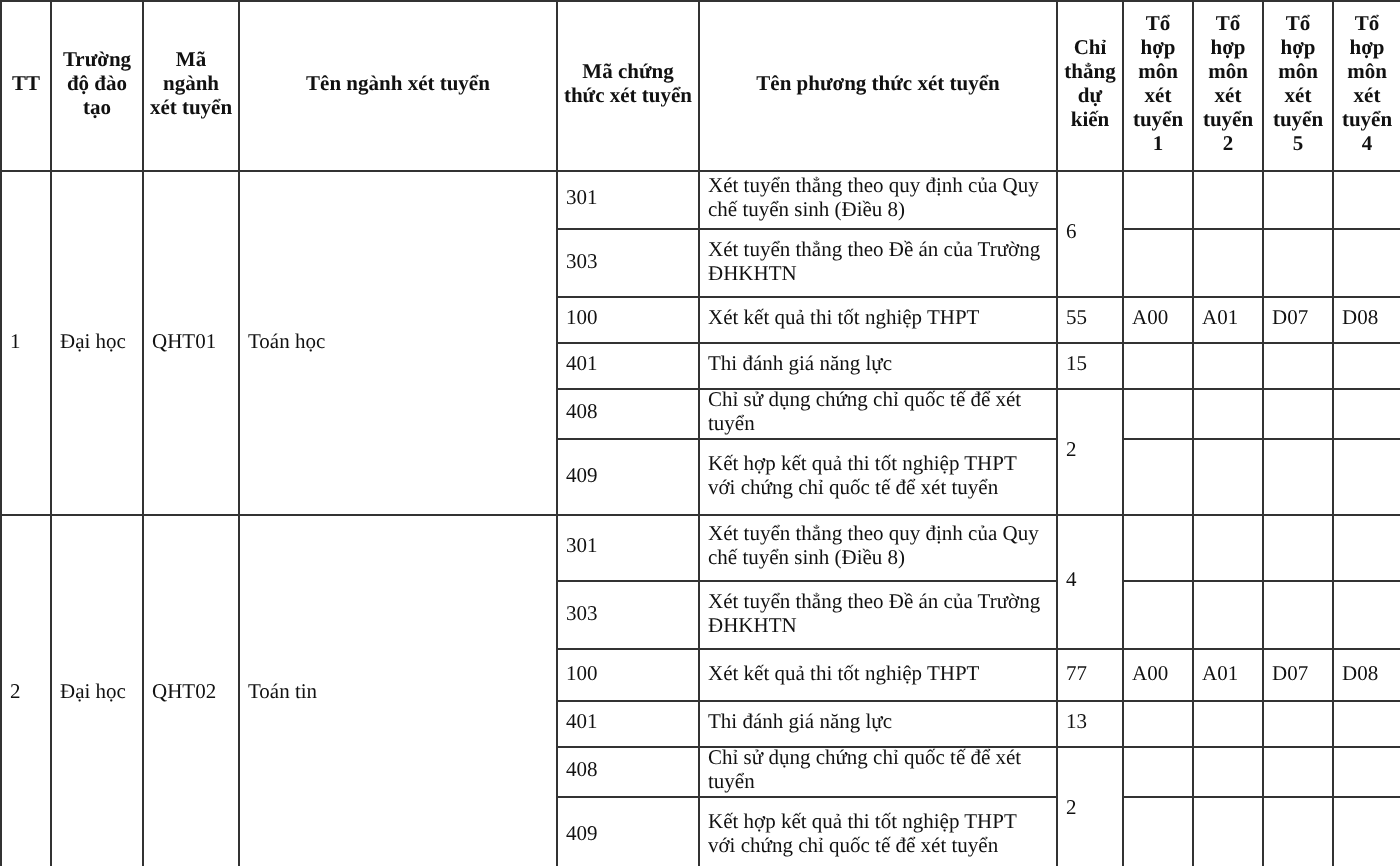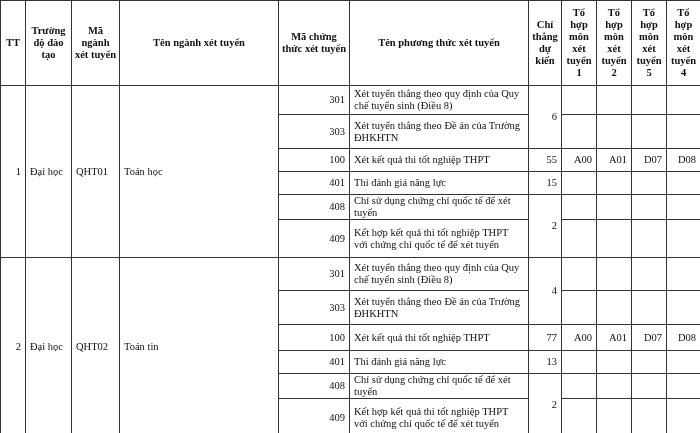--- a/index.html
+++ b/index.html
@@ -1,20 +1,20 @@
 <!DOCTYPE html>
 <html><head>
 <meta charset="utf-8">
 <style>
   html,body{margin:0;padding:0;background:#fff;}
   body{width:700px;height:433px;overflow:hidden;font-family:"Liberation Serif","DejaVu Serif",serif;color:#111;}
   table{border-collapse:collapse;table-layout:fixed;width:701px;position:absolute;left:0;top:0;}
   td,th{border:1px solid #333;padding:0 4px;font-size:10.5px;line-height:12px;vertical-align:middle;}
   th{font-weight:bold;height:84px;padding:0 2px;}
-  td.c{text-align:right;}
+  td.c{text-align:left;}
 </style>
 </head>
 <body>
 
 <table>
   <colgroup>
     <col style="width:25px">
       <col style="width:46px">
       <col style="width:48px">
       <col style="width:159px">

